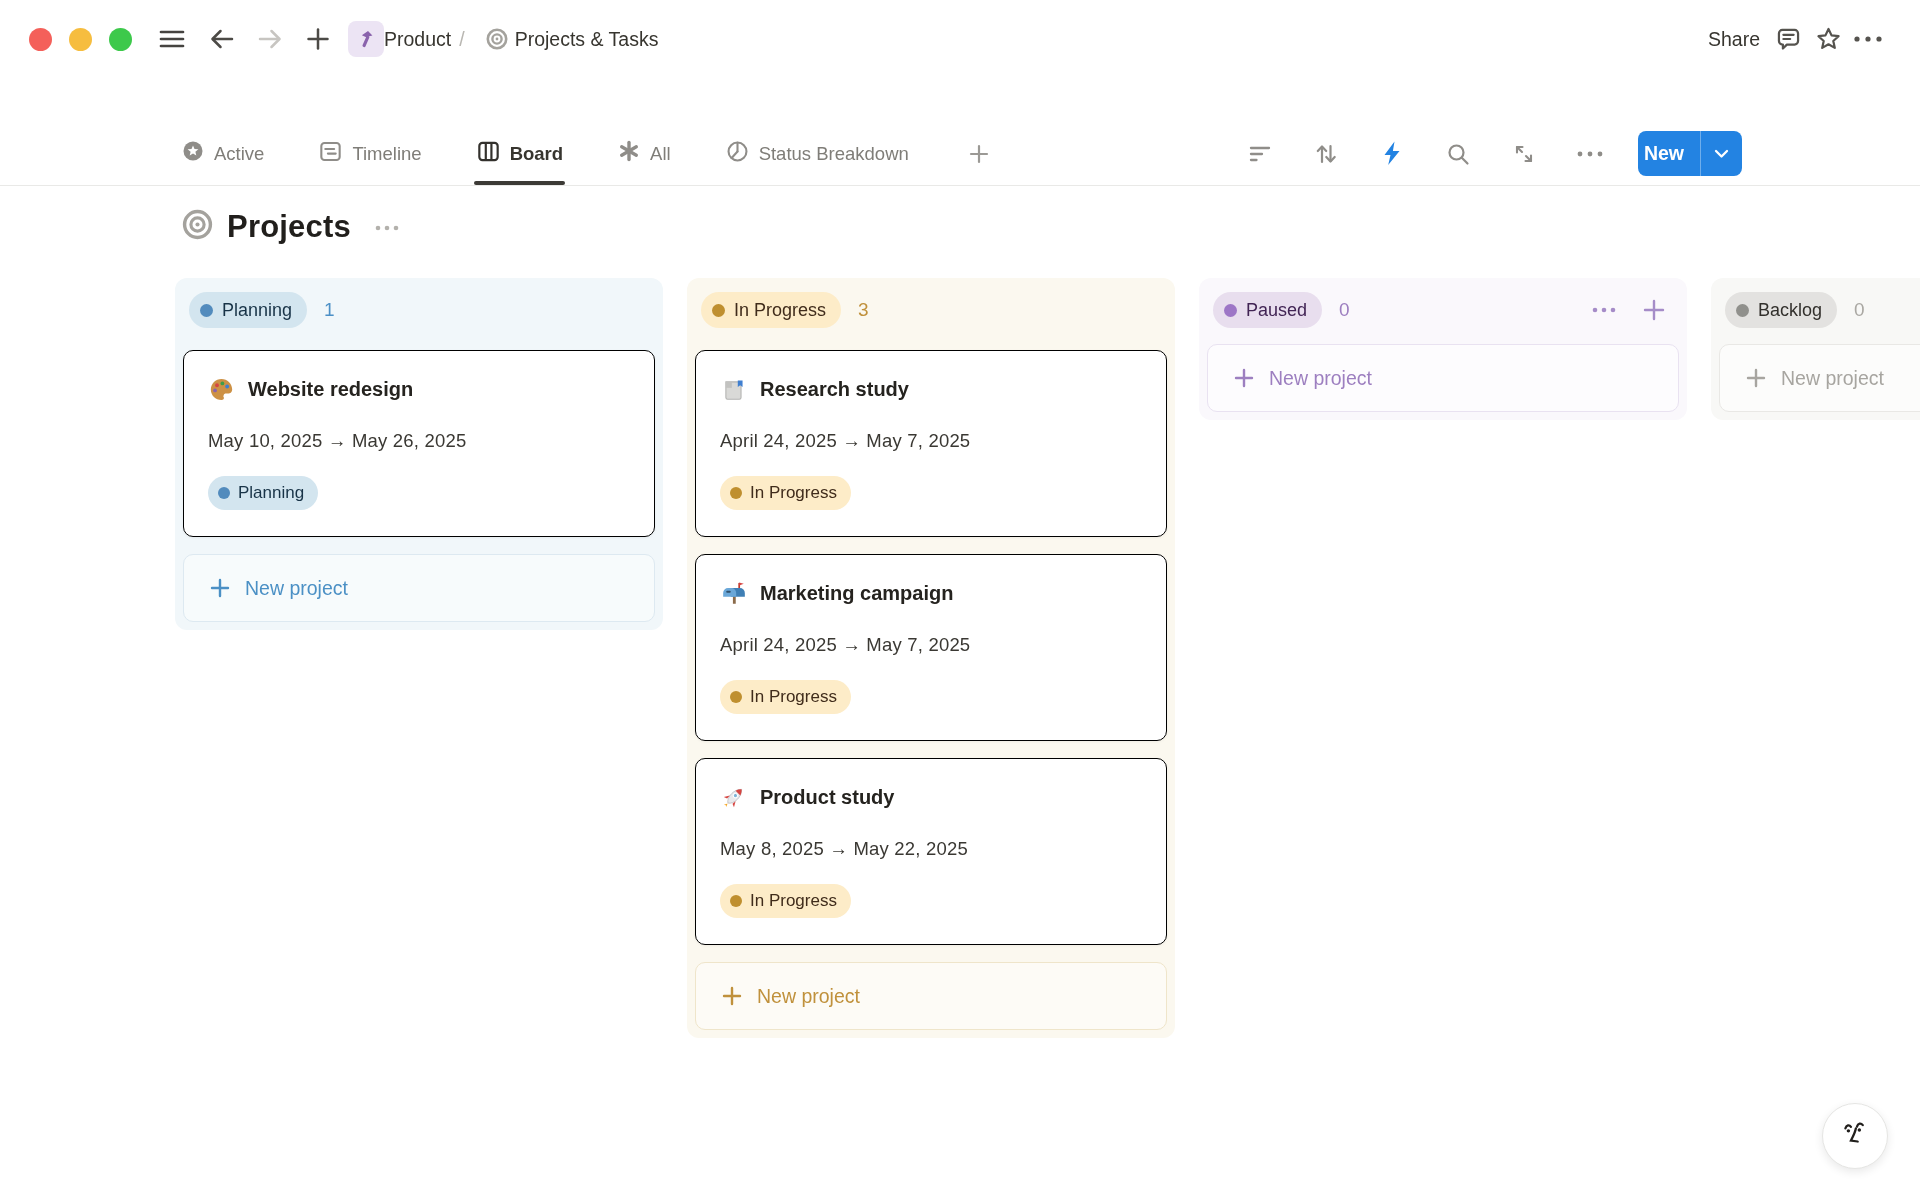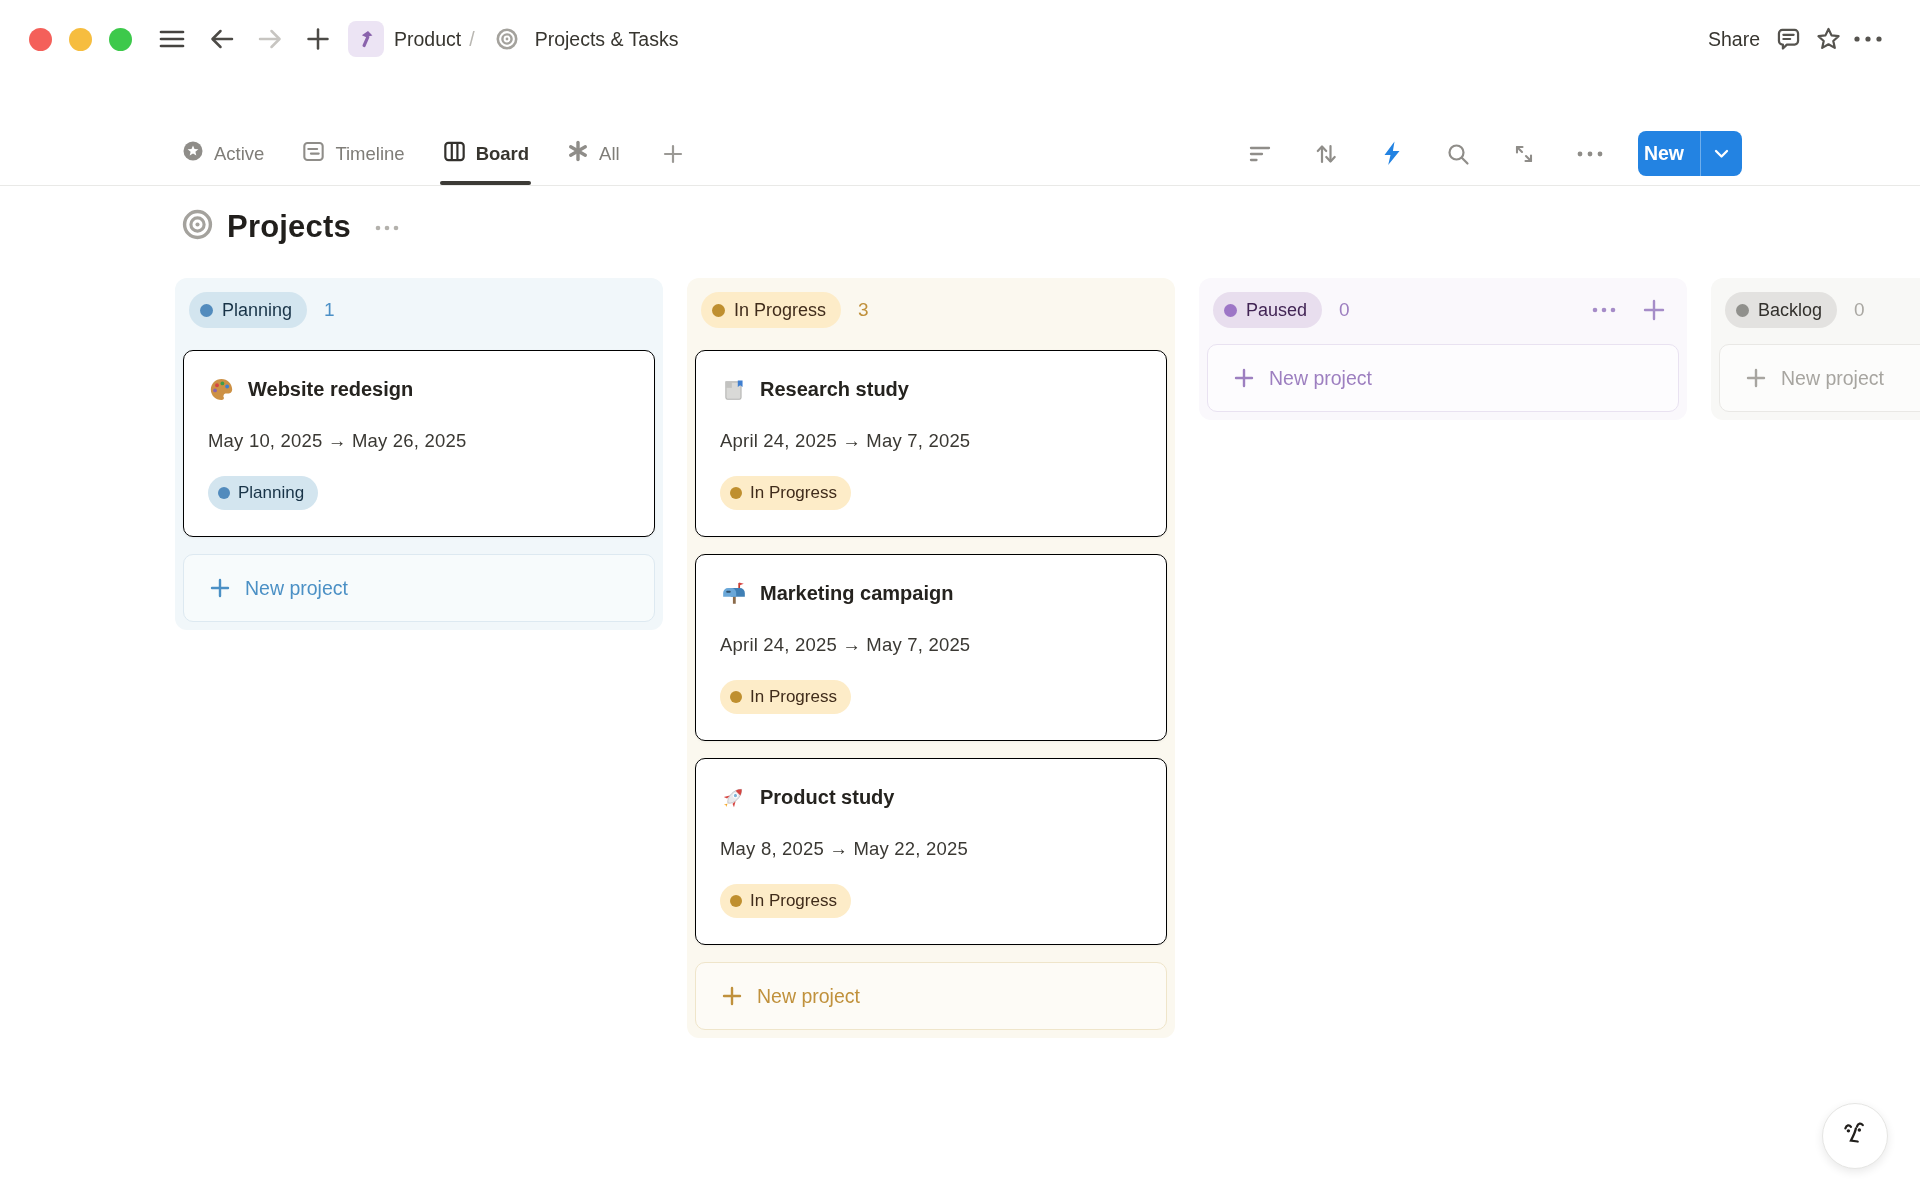--- a/index.html
+++ b/index.html
@@ -11,30 +11,30 @@
   .traffic { display: flex; align-items: center; gap: 17px; }
   .light { width: 23px; height: 23px; border-radius: 50%; }
   .light.red { background: #f4605a; }
   .light.yellow { background: #f6bd3f; }
   .light.green { background: #3dc94b; }
   .tb-icon { display: flex; align-items: center; justify-content: center; cursor: pointer;
     width: 36px; height: 36px; border-radius: 6px; flex: 0 0 auto; }
   .hamburger { margin-left: 22px; }
   .crumb-ws-icon { width: 36px; height: 36px; background: #ece4f4; border-radius: 8px;
     display: flex; align-items: center; justify-content: center; margin-left: 12px; }
-  .crumb-text { font-size: 19.5px; margin-left: 10px; white-space: nowrap; cursor: pointer; }
+  .crumb-text { font-size: 19.5px; white-space: nowrap; cursor: pointer; }
   .crumb-sep { font-size: 19.5px; color: #b9b7b2; margin: 0 10px 0 8px; }
   .crumb-target { margin-left: 4px; }
   .topbar-right { margin-left: auto; display: flex; align-items: center; gap: 4px; }
   .share { font-size: 19.5px; color: #37352f; cursor: pointer; padding: 4px 6px; }
 
   
   .tabbar { margin-top: 44px; height: 64px; display: flex; align-items: center;
     padding: 0 178px 0 181px; border-bottom: 1px solid #e9e9e7; position: relative; }
-  .tabs { display: flex; align-items: center; gap: 37px; height: 100%; }
+  .tabs { display: flex; align-items: center; gap: 54px; height: 100%; }
   .tab { display: flex; align-items: center; gap: 9px; height: 100%; position: relative;
     font-size: 18.5px; color: #7f7d78; cursor: pointer; white-space: nowrap; }
   .tab.active { color: #37352f; font-weight: 600; }
   .tab.active::after { content: ""; position: absolute; left: -2px; right: -2px; bottom: 0;
     height: 4px; background: #3c3a36; border-radius: 2px; }
   .tab-add { margin-left: 4px; }
   .tabbar-right { margin-left: auto; display: flex; align-items: center; gap: 30px; }
   .new-btn { display: flex; align-items: center; background: #2383e2; border-radius: 8px;
     height: 45px; overflow: hidden; cursor: pointer; }
   .new-btn .label { color: #fff; font-size: 19.5px; font-weight: 600; padding: 0 16px 0 6px; }
@@ -228,20 +228,30 @@
     </div>
     <div class="tab">
       <span><svg width="24" height="24" viewBox="0 0 24 24">
             <g stroke="#8f8d89" stroke-width="3.4" stroke-linecap="round">
               <line x1="12" y1="3.5" x2="12" y2="20.5"></line>
               <line x1="4.7" y1="7.8" x2="19.3" y2="16.2"></line>
               <line x1="19.3" y1="7.8" x2="4.7" y2="16.2"></line>
             </g>
           </svg></span>
       <span>All</span>
+    </div>
+    <div class="tab">
+      <span><svg width="25" height="25" viewBox="0 0 24 24">
+            <g fill="none" stroke="#8f8d89" stroke-width="2" stroke-linecap="round">
+              <circle cx="12" cy="12" r="8.6"></circle>
+              <line x1="12" y1="12" x2="12" y2="3.6"></line>
+              <line x1="12" y1="12" x2="6.4" y2="18.2"></line>
+            </g>
+          </svg></span>
+      <span>Status Breakdown</span>
     </div>
     <div class="tab tab-add">
       <svg width="24" height="24" viewBox="0 0 24 24">
           <g stroke="#9b9995" stroke-width="2.2" stroke-linecap="round">
             <line x1="12" y1="4" x2="12" y2="20"></line>
             <line x1="4" y1="12" x2="20" y2="12"></line>
           </g>
         </svg>
     </div>
   </div>

